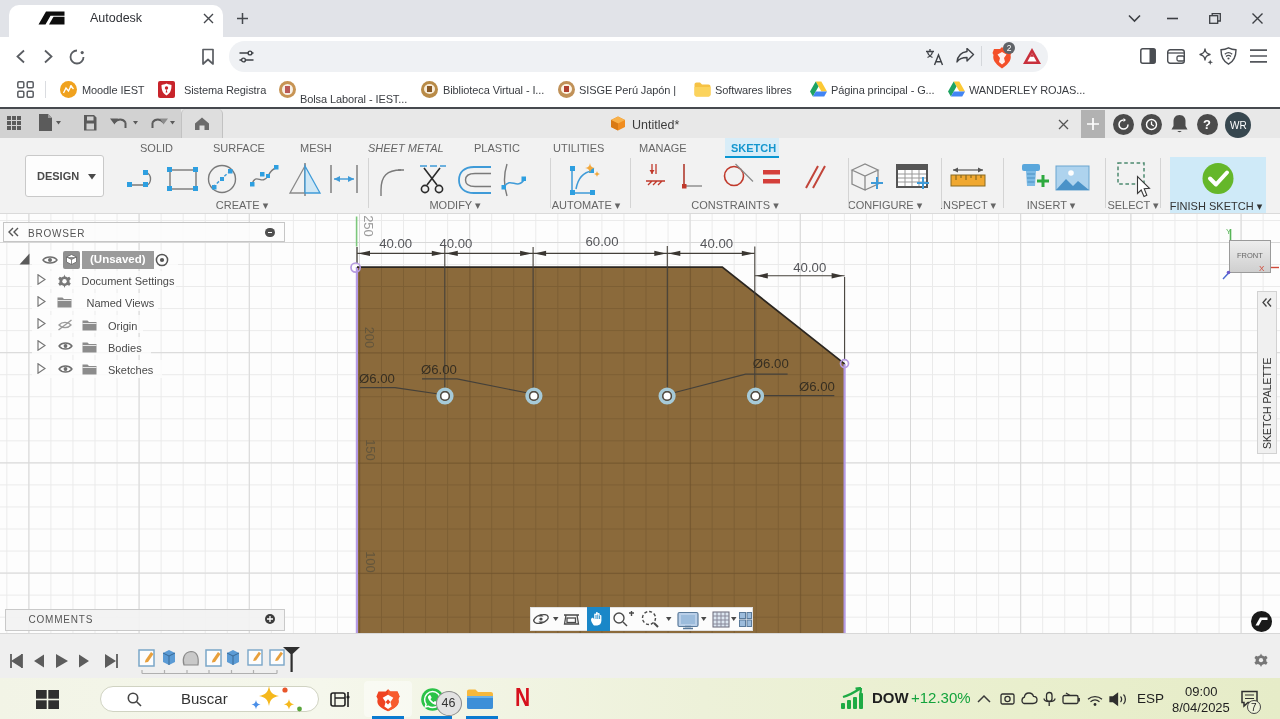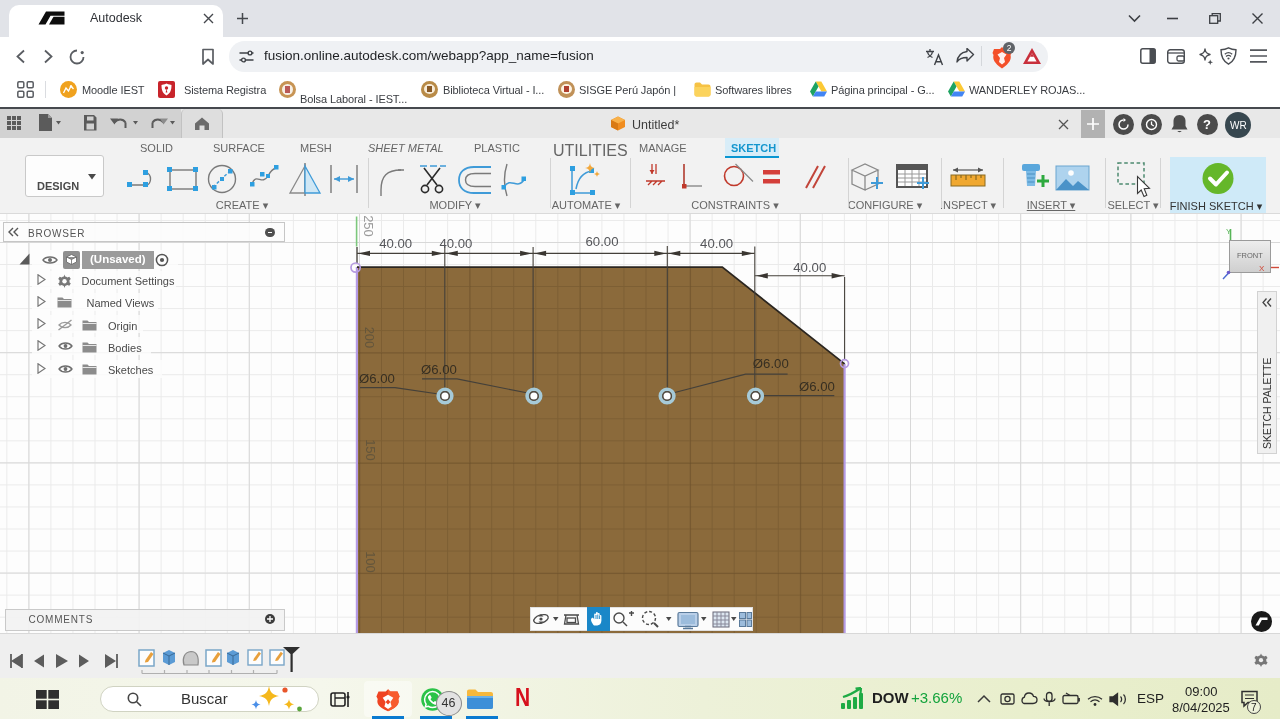--- a/index.html
+++ b/index.html
@@ -49,21 +49,20 @@
     </svg>
 <svg class="abs" style="left:201px;top:48px;" width="14" height="18" viewBox="0 0 14 18">
       <path d="M2 1.5 H12 V16 L7 11.5 L2 16 Z" stroke="#5a5d62" stroke-width="1.7" fill="none" stroke-linejoin="round"></path>
     </svg>
 <div class="abs" style="left:229px;top:41px;width:819px;height:31px;background:#eff1f4;border-radius:16px;"></div>
 <svg class="abs" style="left:239px;top:49px;" width="15" height="15" viewBox="0 0 15 15">
  <path d="M0.5 4 H10 M12.5 4 H14.5 M0.5 11 H3 M6 11 H14.5" stroke="#3f4247" stroke-width="1.5"></path>
  <circle cx="11" cy="4" r="1.9" fill="none" stroke="#3f4247" stroke-width="1.4"></circle>
       <circle cx="4.5" cy="11" r="1.9" fill="none" stroke="#3f4247" stroke-width="1.4"></circle>
 </svg>
-<div class="abs txt" style="left:264px;top:48px;font-size:13.5px;color:#1e2023;">fusion.online.autodesk.com/webapp?app_name=fusion</div>
 
 <svg class="abs" style="left:925px;top:48px;" width="20" height="18" viewBox="0 0 20 18">
  <path d="M1 3.5 H9 M5 1 V3.5 M2.5 3.5 C2.5 3.5 3 7.5 7.5 9.5 M7.5 3.5 C7.5 3.5 7 7.5 2.5 9.5" stroke="#3f4247" stroke-width="1.3" fill="none"></path>
  <path d="M9.5 17 L13.5 7 L17.5 17 M10.8 13.8 H16.2" stroke="#3f4247" stroke-width="1.4" fill="none"></path>
 </svg>
 <svg class="abs" style="left:955px;top:48px;" width="20" height="17" viewBox="0 0 20 17">
  <path d="M12 3.5 C5 4.5 2.5 9 2 14 C4.5 10 8 9.5 12 9.5 V13 L18.5 6.5 L12 0.5 Z" stroke="#3f4247" stroke-width="1.4" fill="none" stroke-linejoin="round"></path>
 </svg>
 <div class="abs" style="left:981px;top:46px;width:1px;height:20px;background:#d4d7db;"></div>
 <svg class="abs" style="left:991px;top:46px;" width="22" height="24" viewBox="0 0 22 24">
@@ -217,36 +216,36 @@
 <div class="abs" style="left:1225px;top:112px;width:26px;height:26px;border-radius:50%;background:#37474f;"></div>
 <div class="abs txt" style="left:1230px;top:120px;font-size:10px;color:#fff;">WR</div>
 
 <div class="abs" style="left:0;top:138px;width:1280px;height:75px;background:#f2f2f2;"></div>
 <div class="abs" style="left:725px;top:138px;width:54px;height:20px;background:#d8edf8;border-bottom:2.5px solid #0a96d2;"></div>
 <div class="abs txt" style="left:140px;top:142px;font-size:11px;color:#666;">SOLID</div>
 <div class="abs txt" style="left:213px;top:142px;font-size:11px;color:#666;">SURFACE</div>
 <div class="abs txt" style="left:300px;top:142px;font-size:11px;color:#666;">MESH</div>
 <div class="abs txt" style="left:368px;top:142px;font-size:11px;color:#666;font-style:italic;">SHEET METAL</div>
 <div class="abs txt" style="left:474px;top:142px;font-size:11px;color:#666;">PLASTIC</div>
-<div class="abs txt" style="left:553px;top:142px;font-size:16px;color:#666;">UTILITIES</div>
+<div class="abs txt" style="left:553px;top:142px;font-size:11px;color:#666;">UTILITIES</div>
 <div class="abs txt" style="left:639px;top:142px;font-size:11px;color:#666;">MANAGE</div>
 <div class="abs txt" style="left:731px;top:142px;font-size:11px;color:#1496ce;font-weight:bold;">SKETCH</div>
 <div class="abs" style="left:25px;top:155px;width:79px;height:42px;background:#fdfdfd;border:1px solid #c9c9c9;border-radius:3px;"></div>
-<div class="abs txt" style="left:37px;top:180px;font-size:11px;font-weight:bold;color:#4a4a4a;">DESIGN</div>
+<div class="abs txt" style="left:37px;top:170px;font-size:11px;font-weight:bold;color:#4a4a4a;">DESIGN</div>
 <svg class="abs" style="left:88px;top:174px;" width="8" height="6" viewBox="0 0 8 6">
       <path d="M0 0 H8 L4 5.5 Z" fill="#4a4a4a"></path>
     </svg>
 
 <div class="abs txt" style="left:242px;top:199px;transform:translateX(-50%);font-size:11px;color:#666;">CREATE ▾</div>
 <div class="abs txt" style="left:455px;top:199px;transform:translateX(-50%);font-size:11px;color:#666;">MODIFY ▾</div>
 <div class="abs txt" style="left:586px;top:199px;transform:translateX(-50%);font-size:11px;color:#666;">AUTOMATE ▾</div>
 <div class="abs txt" style="left:735px;top:199px;transform:translateX(-50%);font-size:11px;color:#666;">CONSTRAINTS ▾</div>
 <div class="abs txt" style="left:885px;top:199px;transform:translateX(-50%);font-size:11px;color:#666;">CONFIGURE ▾</div>
 <div class="abs txt" style="left:968px;top:199px;transform:translateX(-50%);font-size:11px;color:#666;">INSPECT ▾</div>
-<div class="abs txt" style="left:1051px;top:199px;transform:translateX(-50%);font-size:11px;color:#666;text-decoration:underline;">INSERT ▾</div>
+<div class="abs txt" style="left:1051px;top:199px;transform:translateX(-50%);font-size:11px;color:#666;">INSERT ▾</div>
 <div class="abs txt" style="left:1133px;top:199px;transform:translateX(-50%);font-size:11px;color:#666;">SELECT ▾</div>
 <div class="abs" style="left:1170px;top:157px;width:96px;height:56px;background:#cfeaf8;"></div>
 <div class="abs txt" style="left:1216px;top:200px;transform:translateX(-50%);font-size:11px;color:#333;">FINISH SKETCH ▾</div>
 
 <svg class="abs" style="left:0;top:152px;" width="1280" height="61" viewBox="0 0 1280 61">
 <g transform="translate(0,-152)">
  <g stroke="#7a7a7a" stroke-width="1.4" fill="none">
   <path d="M130 185 H146 M146 185 C152 185 152 173 146 173"></path>
   <rect x="170" y="170" width="26" height="19"></rect>
   <circle cx="222" cy="179" r="13.5"></circle>
@@ -697,21 +696,21 @@
 <svg class="abs" style="left:840px;top:687px;" width="28" height="24" viewBox="0 0 28 24">
  <g fill="#1eab45">
         <rect x="1" y="16" width="4" height="6" rx="1"></rect>
         <rect x="7" y="13" width="4" height="9" rx="1"></rect>
         <rect x="13" y="10" width="4" height="12" rx="1"></rect>
         <rect x="19" y="6" width="4" height="16" rx="1"></rect>
       </g>
  <path d="M3 10 C10 8 15 5 21 1 M21 1 L15.5 1.5 M21 1 L20.5 6.5" stroke="#1eab45" stroke-width="2.2" fill="none"></path>
 </svg>
 <div class="abs txt" style="left:872px;top:689px;font-size:15px;font-weight:bold;color:#1f1f1f;">DOW</div>
-<div class="abs txt" style="left:911px;top:689px;font-size:15px;color:#13a33c;">+3.66%</div>
+<div class="abs txt" style="left:911px;top:689px;font-size:15px;color:#13a33c;">+12.30%</div>
 <svg class="abs" style="left:977px;top:694px;" width="14" height="9" viewBox="0 0 14 9">
       <path d="M1 8 L7 2 L13 8" stroke="#3a3a3a" stroke-width="1.5" fill="none"></path>
     </svg>
 <svg class="abs" style="left:1000px;top:691px;" width="132" height="17" viewBox="0 0 132 17">
  <g stroke="#2f2f2f" stroke-width="1.3" fill="none">
   <rect x="1" y="3" width="13" height="10" rx="1.5"></rect>
         <circle cx="7.5" cy="8" r="2.6"></circle>
   <path d="M24 12.5 H33 C35.5 12.5 37 10.8 37 8.8 C37 6.8 35.5 5.4 33.5 5.4 C33 3.4 31.2 2 29 2 C26.5 2 24.6 3.8 24.4 6.2 C22.8 6.6 22 7.9 22 9.4 C22 11.2 23.2 12.5 24 12.5 Z"></path>
   <rect x="46.5" y="1.5" width="5.5" height="9" rx="2.7"></rect>
         <path d="M44 7.5 C44 11.5 55 11.5 55 7.5 M49.2 11.5 V15"></path>

